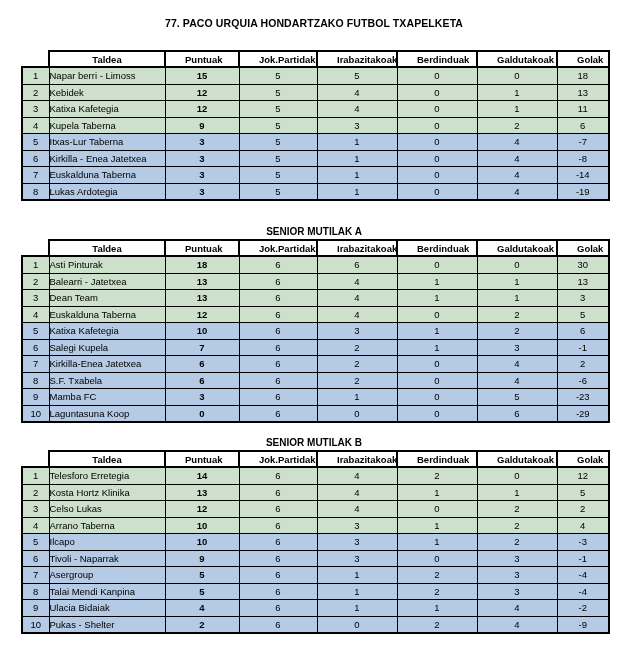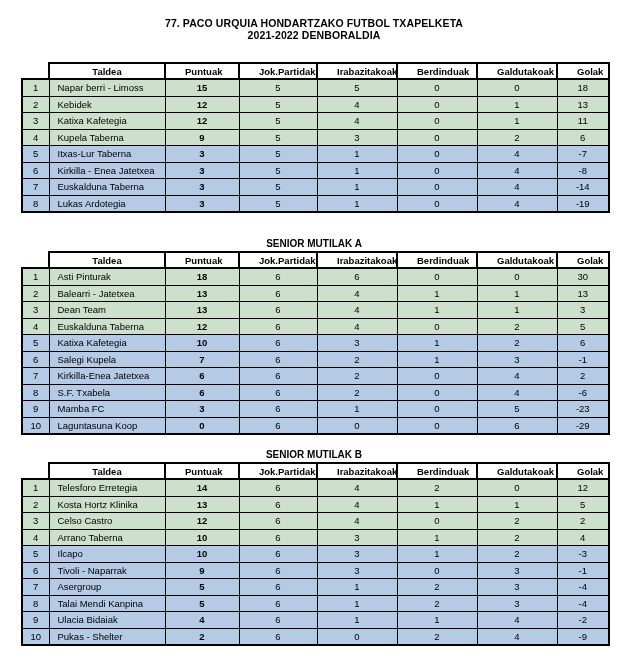--- a/index.html
+++ b/index.html
@@ -63,30 +63,29 @@
   table.standings tbody tr:first-child td { border-top-width: 2px; }
   table.standings tbody tr:last-child td { border-bottom-width: 2px; }
   table.standings tbody td:first-child { border-left-width: 2px; }
   table.standings tbody td:last-child { border-right-width: 2px; }
 
   table.standings tbody tr.zone-top td { background: var(--zone-top, #cde0cb); }
   table.standings tbody tr.zone-bottom td { background: var(--zone-bottom, #b5cae5); }
 
   table.standings td.team {
     text-align: left;
-    padding-left: 8px;
+    padding-left: 0;
   }
   table.standings td.pts { font-weight: bold; }
 </style>
 </head>
 <body>
 
 <div class="doc-title">
   <div>77. PACO URQUIA HONDARTZAKO FUTBOL TXAPELKETA</div>
-  <div>2021-2022 DENBORALDIA</div>
 </div>
 
 <div id="sections">
   <div class="league-section">
     <table class="standings">
       <colgroup>
         <col style="width:27px">
           <col style="width:116px">
           <col style="width:74px">
           <col style="width:78px">
@@ -381,21 +380,21 @@
     <td class="pts">13</td>
     <td class="num">6</td>
     <td class="num">4</td>
     <td class="num">1</td>
     <td class="num">1</td>
     <td class="num">5</td>
   </tr>
 
   <tr class="trow zone-top">
     <td class="pos">3</td>
-    <td class="team">Celso Castro</td>
+    <td class="team">Celso Lukas</td>
     <td class="pts">12</td>
     <td class="num">6</td>
     <td class="num">4</td>
     <td class="num">0</td>
     <td class="num">2</td>
     <td class="num">2</td>
   </tr>
 
   <tr class="trow zone-top">
     <td class="pos">4</td>

